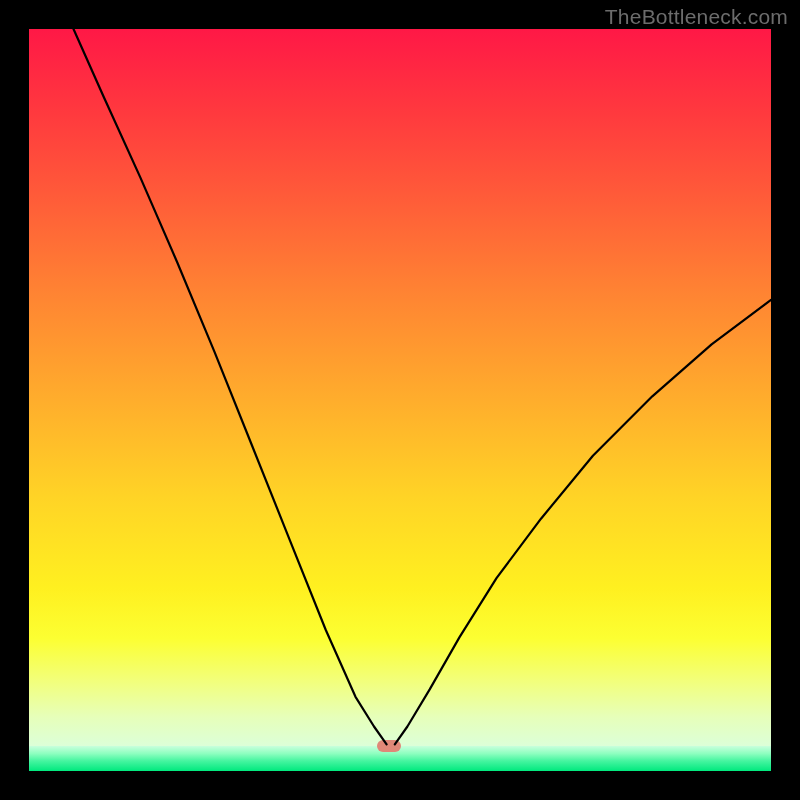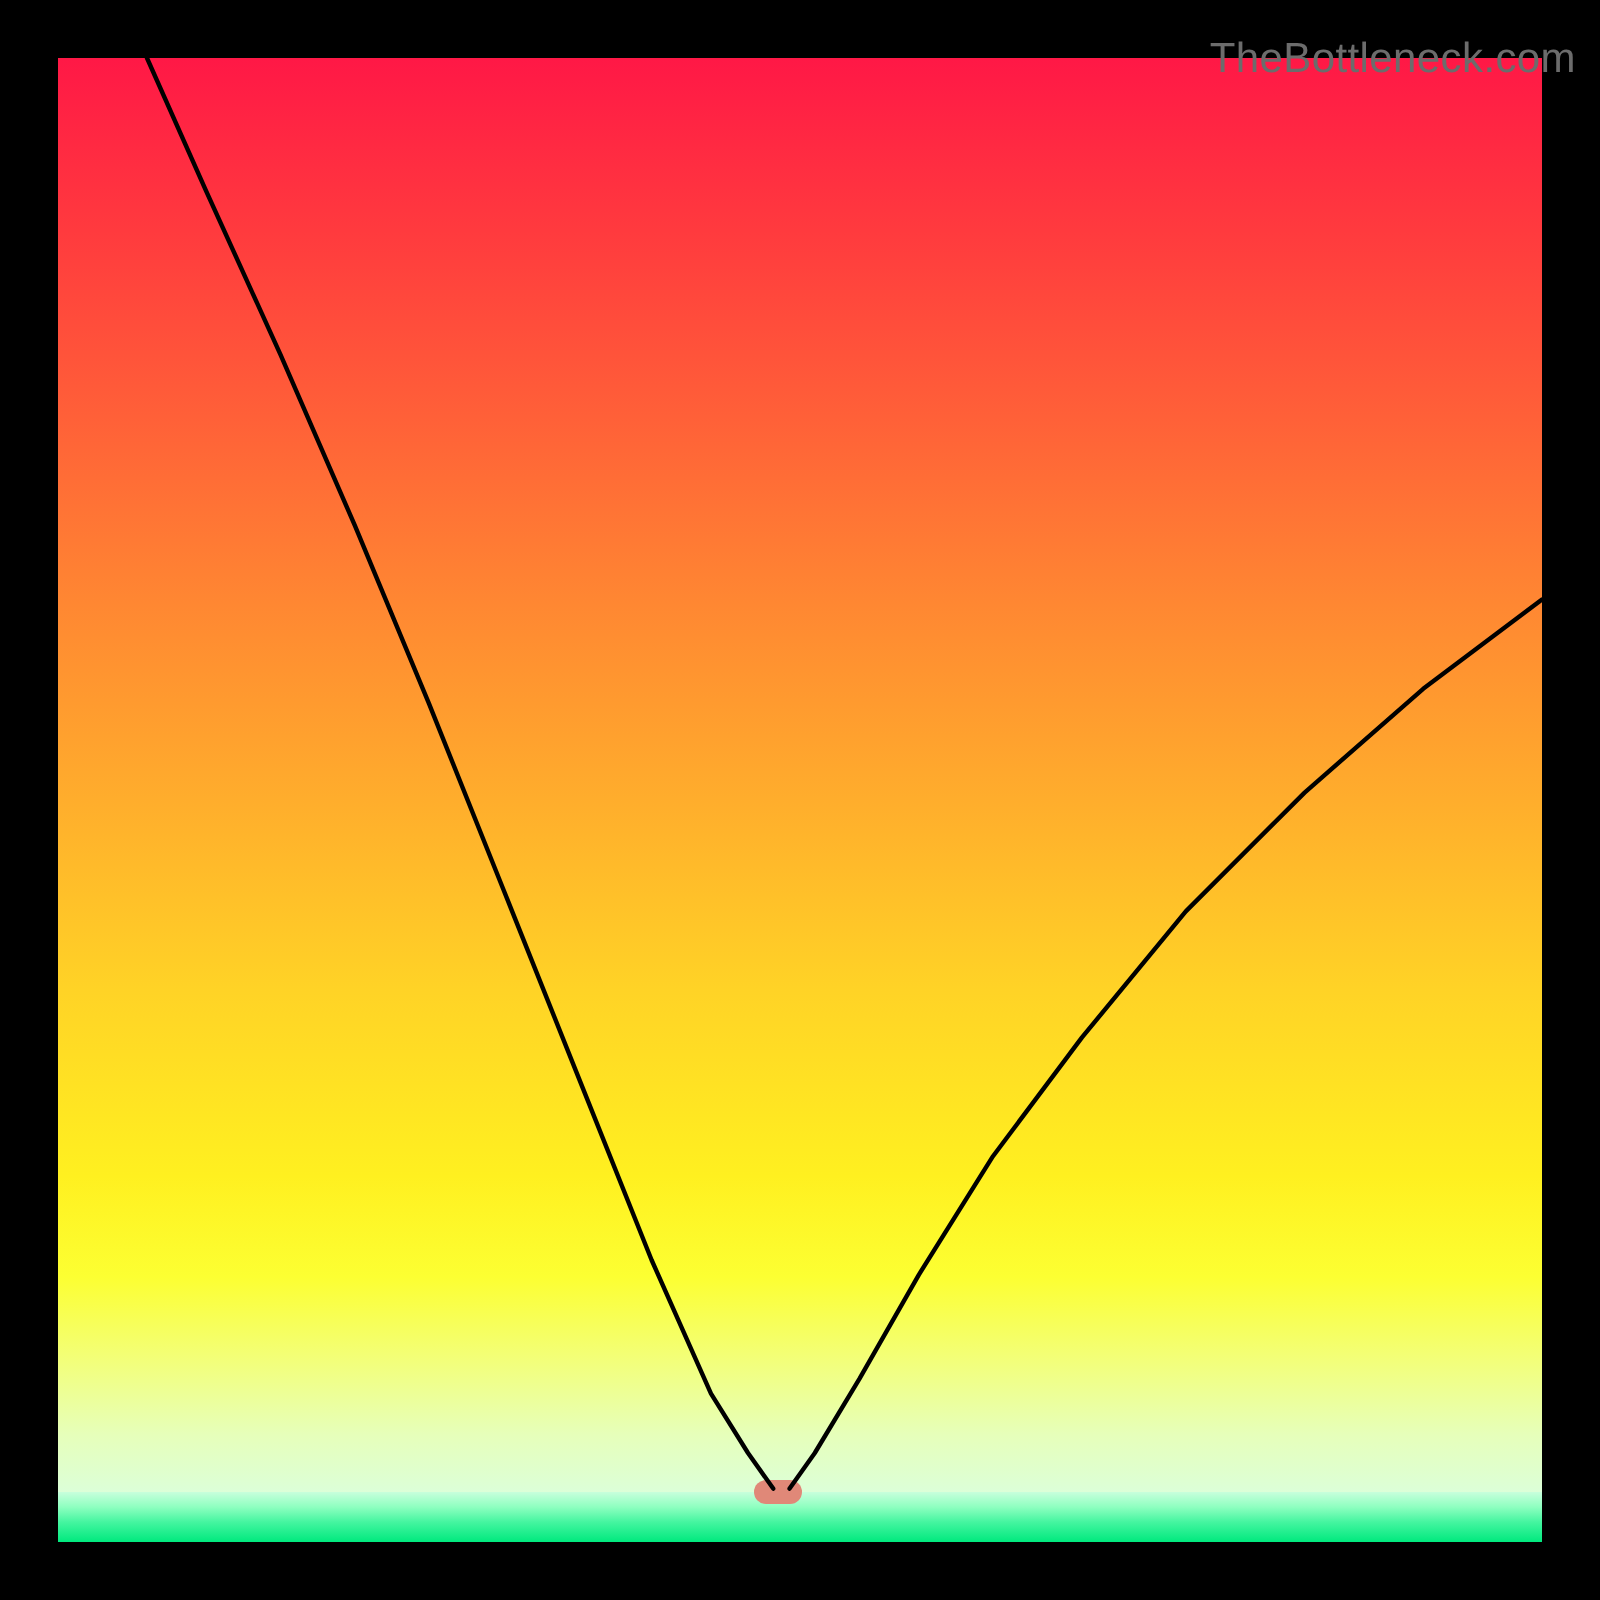--- a/index.html
+++ b/index.html
@@ -12,21 +12,21 @@
     font-family: Arial, Helvetica, sans-serif;
   }
   .frame {
     position: relative;
     width: 800px;
     height: 800px;
     background: #000;
   }
   .watermark {
     position: absolute;
-    top: 18px;
+    top: 5px;
     right: 12px;
     color: #6c6c6c;
     font-size: 21px;
     font-weight: 500;
     z-index: 20;
     letter-spacing: 0.2px;
   }
   .plot-area {
     position: absolute;
     left: 29px;

